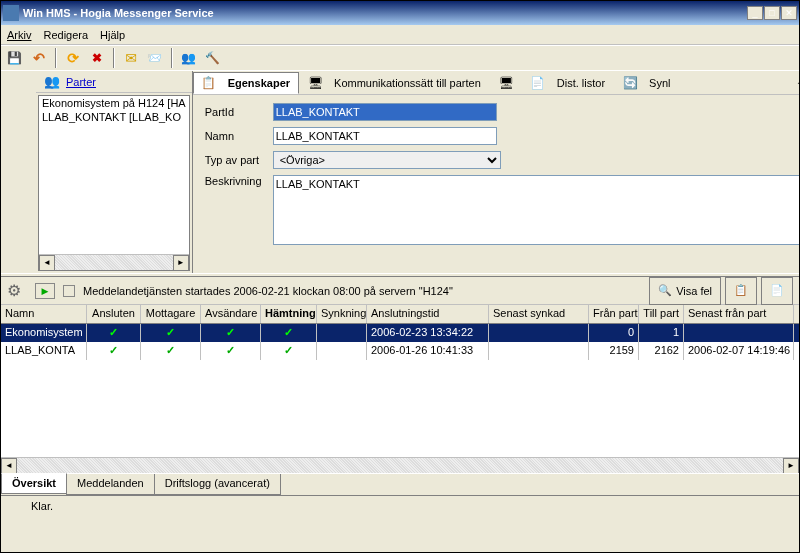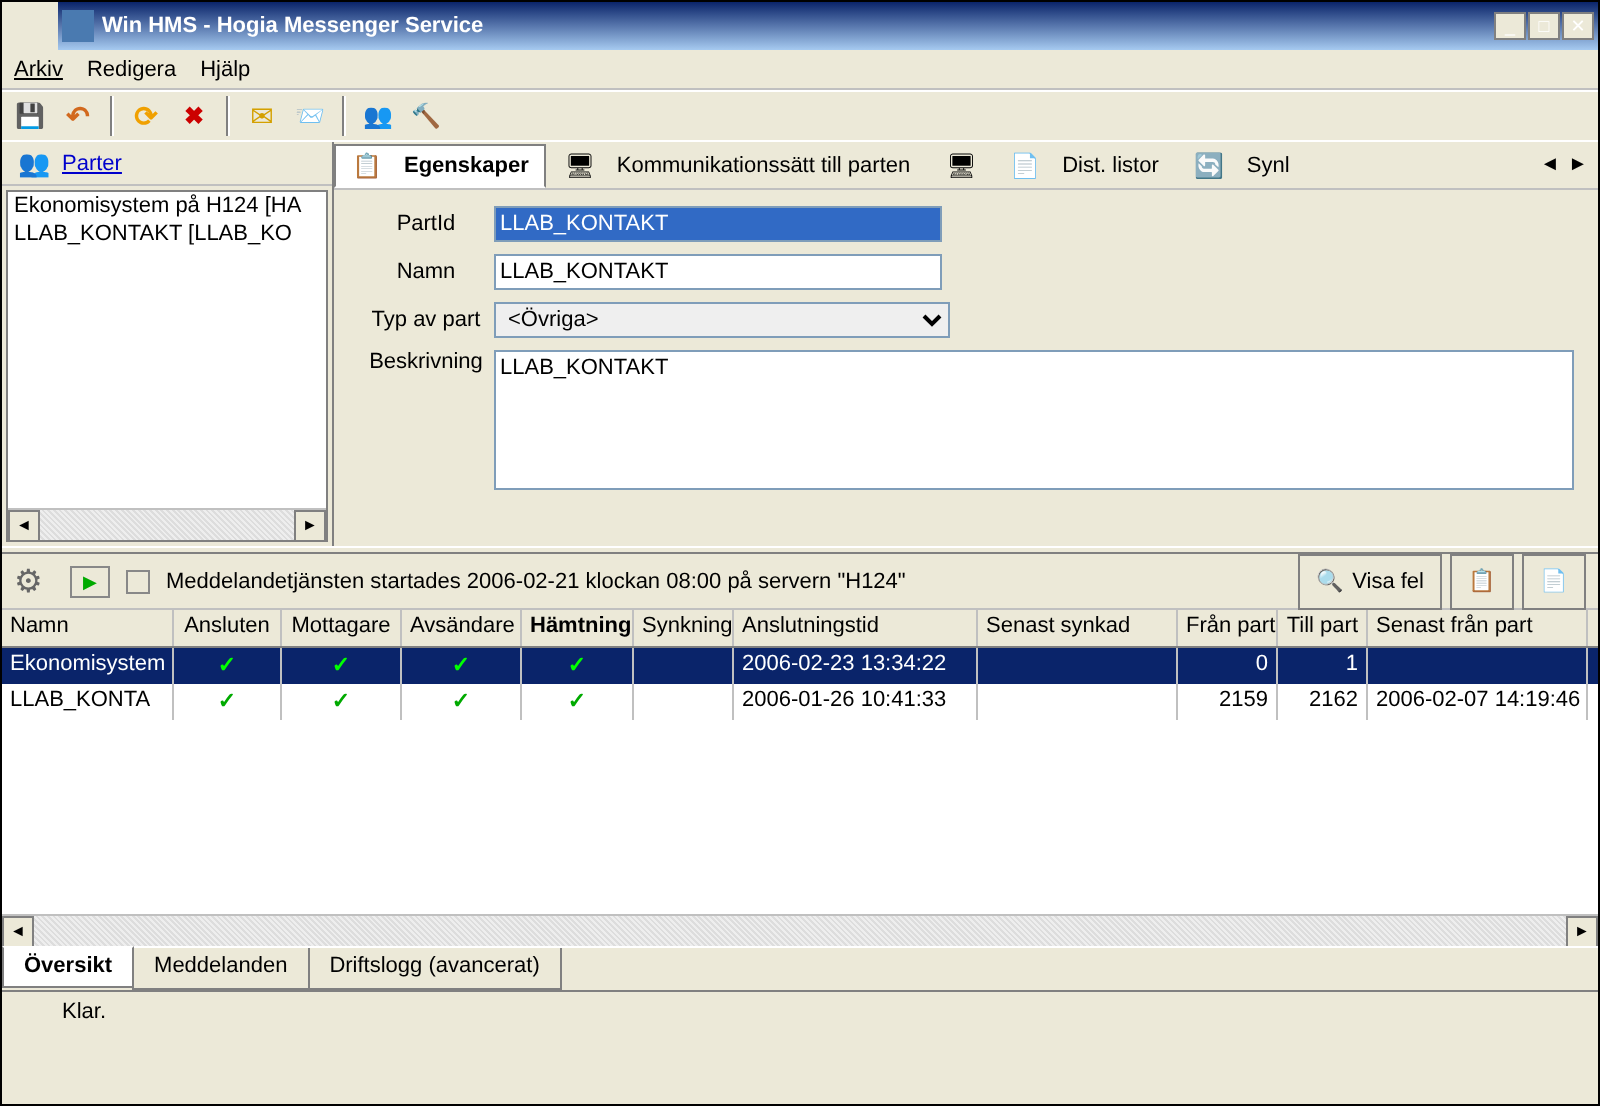--- a/index.html
+++ b/index.html
@@ -1,38 +1,38 @@
 <!DOCTYPE html>
 <html><head>
 <meta charset="utf-8">
 <style>
 * { box-sizing: border-box; margin: 0; padding: 0; }
 body { font-family: Tahoma, sans-serif; font-size: 11px; background: #ece9d8; width: 800px; height: 553px; overflow: hidden; position: relative; border: 1px solid #000; }
-.titlebar { background: linear-gradient(#0a246a, #a6caf0); color: #fff; height: 22px; display: flex; align-items: center; padding: 12px 2px; margin-left: 28px; }
+.titlebar { background: linear-gradient(#0a246a, #a6caf0); color: #fff; height: 22px; display: flex; align-items: center; padding: 12px 2px; }
 .titlebar .icon { width: 16px; height: 16px; background: #4a7ab0; margin-right: 4px; }
 .titlebar .title { flex: 1; font-weight: bold; font-size: 11px; }
 .winbtns { display: flex; gap: 1px; }
 .winbtn { width: 16px; height: 14px; background: #ece9d8; border: 1px solid #808080; font-size: 9px; text-align: center; line-height: 12px; cursor: pointer; }
 .menubar { background: #ece9d8; height: 20px; display: flex; align-items: center; padding: 0 6px; gap: 12px; border-bottom: 1px solid #c0c0c0; }
 .menubar span { cursor: pointer; }
 .menubar span:first-child { text-decoration: underline; text-decoration-color: #000; text-underline-offset: 1px; }
 .toolbar { background: #ece9d8; height: 26px; display: flex; align-items: center; padding: 0 4px; gap: 4px; border-bottom: 1px solid #fff; border-top: 1px solid #fff; }
 .toolbar .tbtn { width: 20px; height: 20px; border: 1px solid transparent; display: flex; align-items: center; justify-content: center; cursor: pointer; }
 .toolbar .sep { width: 2px; height: 20px; border-left: 1px solid #808080; border-right: 1px solid #fff; margin: 0 2px; }
 .icon-save { width: 14px; height: 14px; }
 .icon-save::before { content: "💾"; font-size: 12px; }
 .icon-undo::before { content: "↶"; color: #d2691e; font-weight: bold; font-size: 14px; }
 .icon-refresh::before { content: "⟳"; color: #f0a000; font-weight: bold; font-size: 14px; }
 .icon-delete::before { content: "✖"; color: #c00; font-weight: bold; font-size: 12px; }
 .icon-mail::before { content: "✉"; color: #d4a000; font-size: 14px; }
 .icon-mailout::before { content: "📨"; font-size: 12px; }
 .icon-people::before { content: "👥"; font-size: 12px; }
 .icon-hammer::before { content: "🔨"; font-size: 12px; }
 .midsection { display: flex; height: 202px; }
-.leftpane { width: 182px; border-right: 1px solid #808080; display: flex; flex-direction: column; background: #ece9d8; }
+.leftpane { width: 182px; border-right: 1px solid #808080; display: flex; flex-direction: column; background: #ece9d8; margin-left: 35px; }
 .panetab { height: 22px; display: flex; align-items: center; padding: 0 8px; gap: 6px; border-bottom: 1px solid #c0c0c0; }
 .panetab .ico { width: 16px; height: 16px; }
 .ico-parter::before { content: "👥"; font-size: 13px; }
 .listbox { flex: 1; background: #fff; border: 1px solid #808080; margin: 2px; overflow: hidden; position: relative; }
 .listbox .item { padding: 1px 3px; white-space: nowrap; cursor: pointer; }
 .listbox .scrollh { position: absolute; bottom: 0; left: 0; right: 0; height: 16px; background: #ece9d8; border-top: 1px solid #c0c0c0; display: flex; }
 .scrollbtn { width: 16px; height: 16px; background: #ece9d8; border: 1px solid #808080; text-align: center; font-size: 8px; line-height: 14px; cursor: pointer; }
 .scrolltrack { flex: 1; background: repeating-linear-gradient(45deg,#eee,#eee 1px,#ddd 1px,#ddd 2px); }
 .rightpane { flex: 1; display: flex; flex-direction: column; }
 .tabbar { height: 24px; display: flex; align-items: center; background: #ece9d8; border-bottom: 1px solid #c0c0c0; overflow: hidden; }
@@ -40,21 +40,21 @@
 .tabbar .tab.active { font-weight: bold; background: #fff; border: 1px solid #808080; border-bottom: 1px solid #fff; }
 .tabbar .tab .tico { width: 14px; height: 14px; display: inline-block; }
 .tico-prop::before { content: "📋"; font-size: 12px; }
 .tico-comm::before { content: "🖥"; font-size: 12px; }
 .tico-dist::before { content: "📄"; font-size: 12px; }
 .tico-sync::before { content: "🔄"; font-size: 12px; }
 .tabnav { margin-left: auto; display: flex; gap: 2px; padding-right: 4px; }
 .tabnav .nav { width: 12px; height: 12px; font-size: 10px; text-align: center; cursor: pointer; }
 .form { padding: 8px 12px; background: #ece9d8; }
 .formrow { display: flex; align-items: center; margin-bottom: 6px; }
-.formrow label { width: 68px; text-align: center; }
+.formrow label { width: 68px; }
 .formrow input[type=text], .formrow select { width: 224px; height: 18px; border: 1px solid #7f9db9; padding: 0 2px; font-family: inherit; font-size: 11px; }
 .formrow input.sel { background: #316ac5; color: #fff; }
 .formrow select { width: 228px; }
 .formrow.descrow { align-items: flex-start; }
 .formrow textarea { width: 540px; height: 70px; border: 1px solid #7f9db9; padding: 2px; font-family: inherit; font-size: 11px; resize: none; }
 .divider { height: 4px; background: #ece9d8; border-top: 1px solid #fff; border-bottom: 1px solid #808080; }
 .bottomsection { display: flex; flex-direction: column; height: 238px; }
 .servicebar { height: 28px; display: flex; align-items: center; padding: 0 6px; gap: 8px; background: #ece9d8; border-bottom: 1px solid #c0c0c0; }
 .servicebar .sico { width: 20px; height: 20px; }
 .sico-gears::before { content: "⚙"; font-size: 16px; color: #666; }

